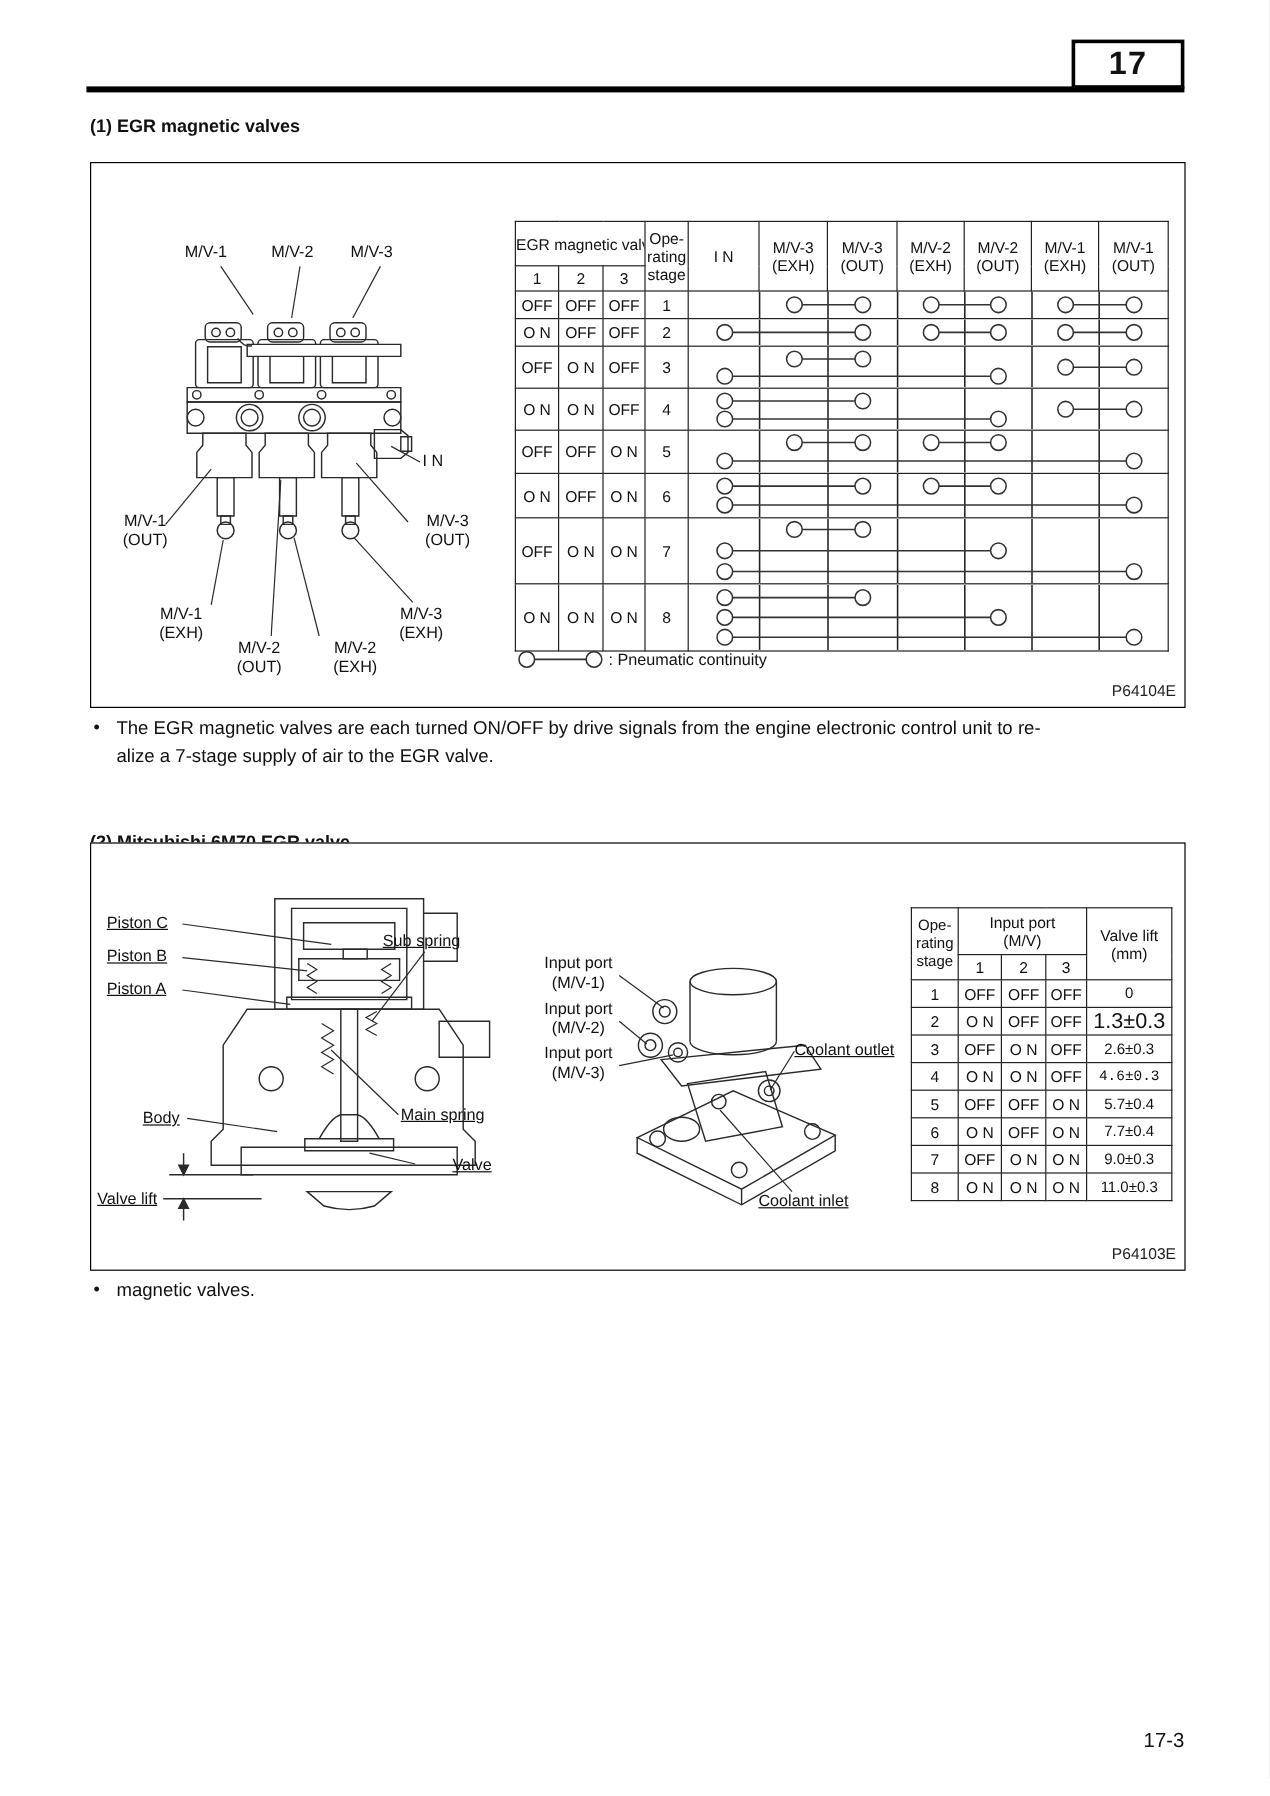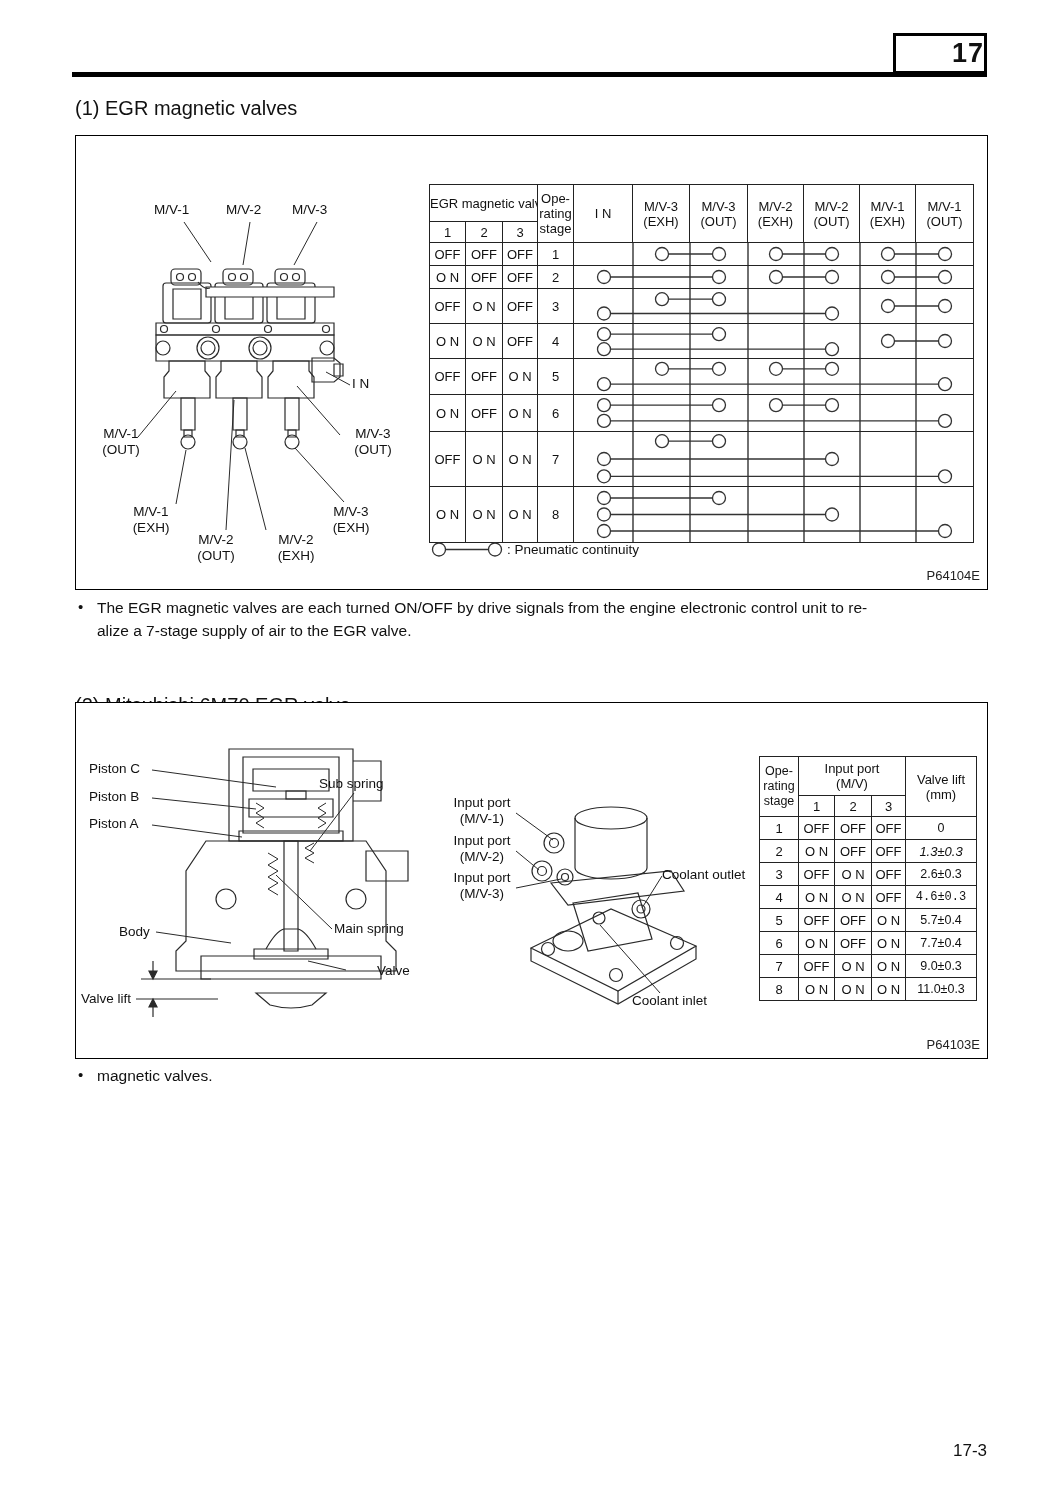--- a/index.html
+++ b/index.html
@@ -3,32 +3,32 @@
 <meta charset="utf-8">
 <style>
   html,body{margin:0;padding:0;background:#e8e8e8;}
   .page{
     position:relative;width:1058px;height:1497px;background:#ffffff;
     font-family:"Liberation Sans","DejaVu Sans",sans-serif;color:#111;
     margin:0 auto;overflow:hidden;
   }
   
   .chap-box{position:absolute;left:893px;top:33px;width:88px;height:35px;
-    border:3px solid #000;display:flex;align-items:center;justify-content:flex-end;
+    border:3px solid #000;display:flex;align-items:center;justify-content:center;
     font-size:27px;font-weight:bold;letter-spacing:1px;}
   .top-rule{position:absolute;left:72px;top:72px;width:915px;height:5px;background:#000;}
-  .sec-heading{position:absolute;left:75px;font-size:20px;font-weight:normal;white-space:pre;}
+  .sec-heading{position:absolute;left:75px;font-size:15px;font-weight:bold;white-space:pre;}
   
   .figbox{position:absolute;left:75px;width:911px;border:1.5px solid #000;background:#fff;}
   #fig1{top:135px;height:453px;}
   #fig2{top:702px;height:355px;}
   .figcode{position:absolute;right:7px;bottom:6px;font-size:13px;color:#222;}
   .art{position:absolute;left:0;top:0;}
   .flabel{position:absolute;font-size:13.5px;line-height:16px;color:#111;text-align:center;white-space:nowrap;}
-  .flabel.left{text-align:center;}
+  .flabel.left{text-align:center;text-decoration:underline;}
   
   table.dtab{border-collapse:collapse;table-layout:fixed;position:absolute;background:#fff;}
   table.dtab td{border:1.5px solid #222;font-size:13px;text-align:center;vertical-align:middle;
     padding:0;line-height:15px;white-space:nowrap;overflow:hidden;}
   #t1{left:353px;top:48px;width:544px;}
   #t2{left:683px;top:53px;width:217px;}
   td.cont{padding:0;}
   td.cont svg{display:block;}
   .legend{position:absolute;left:355px;top:405px;display:flex;align-items:center;font-size:13.5px;}
   .legend svg{margin-right:4px;}
@@ -528,21 +528,21 @@
             <td style="height: 22px;">OFF</td>
             <td style="height: 22px;">OFF</td>
             <td style="height: 22px;">OFF</td>
             <td style="height: 22px; font-size: 12.5px;">0</td>
           </tr>
           <tr>
             <td style="height: 22px;">2</td>
             <td style="height: 22px;">O N</td>
             <td style="height: 22px;">OFF</td>
             <td style="height: 22px;">OFF</td>
-            <td style="height: 22px; font-size: 13px; font-style: italic;">1.3±0.3</td>
+            <td style="height: 22px; font-size: 18px;">1.3±0.3</td>
           </tr>
           <tr>
             <td style="height: 22px;">3</td>
             <td style="height: 22px;">OFF</td>
             <td style="height: 22px;">O N</td>
             <td style="height: 22px;">OFF</td>
             <td style="height: 22px; font-size: 12.5px;">2.6±0.3</td>
           </tr>
           <tr>
             <td style="height: 22px;">4</td>

